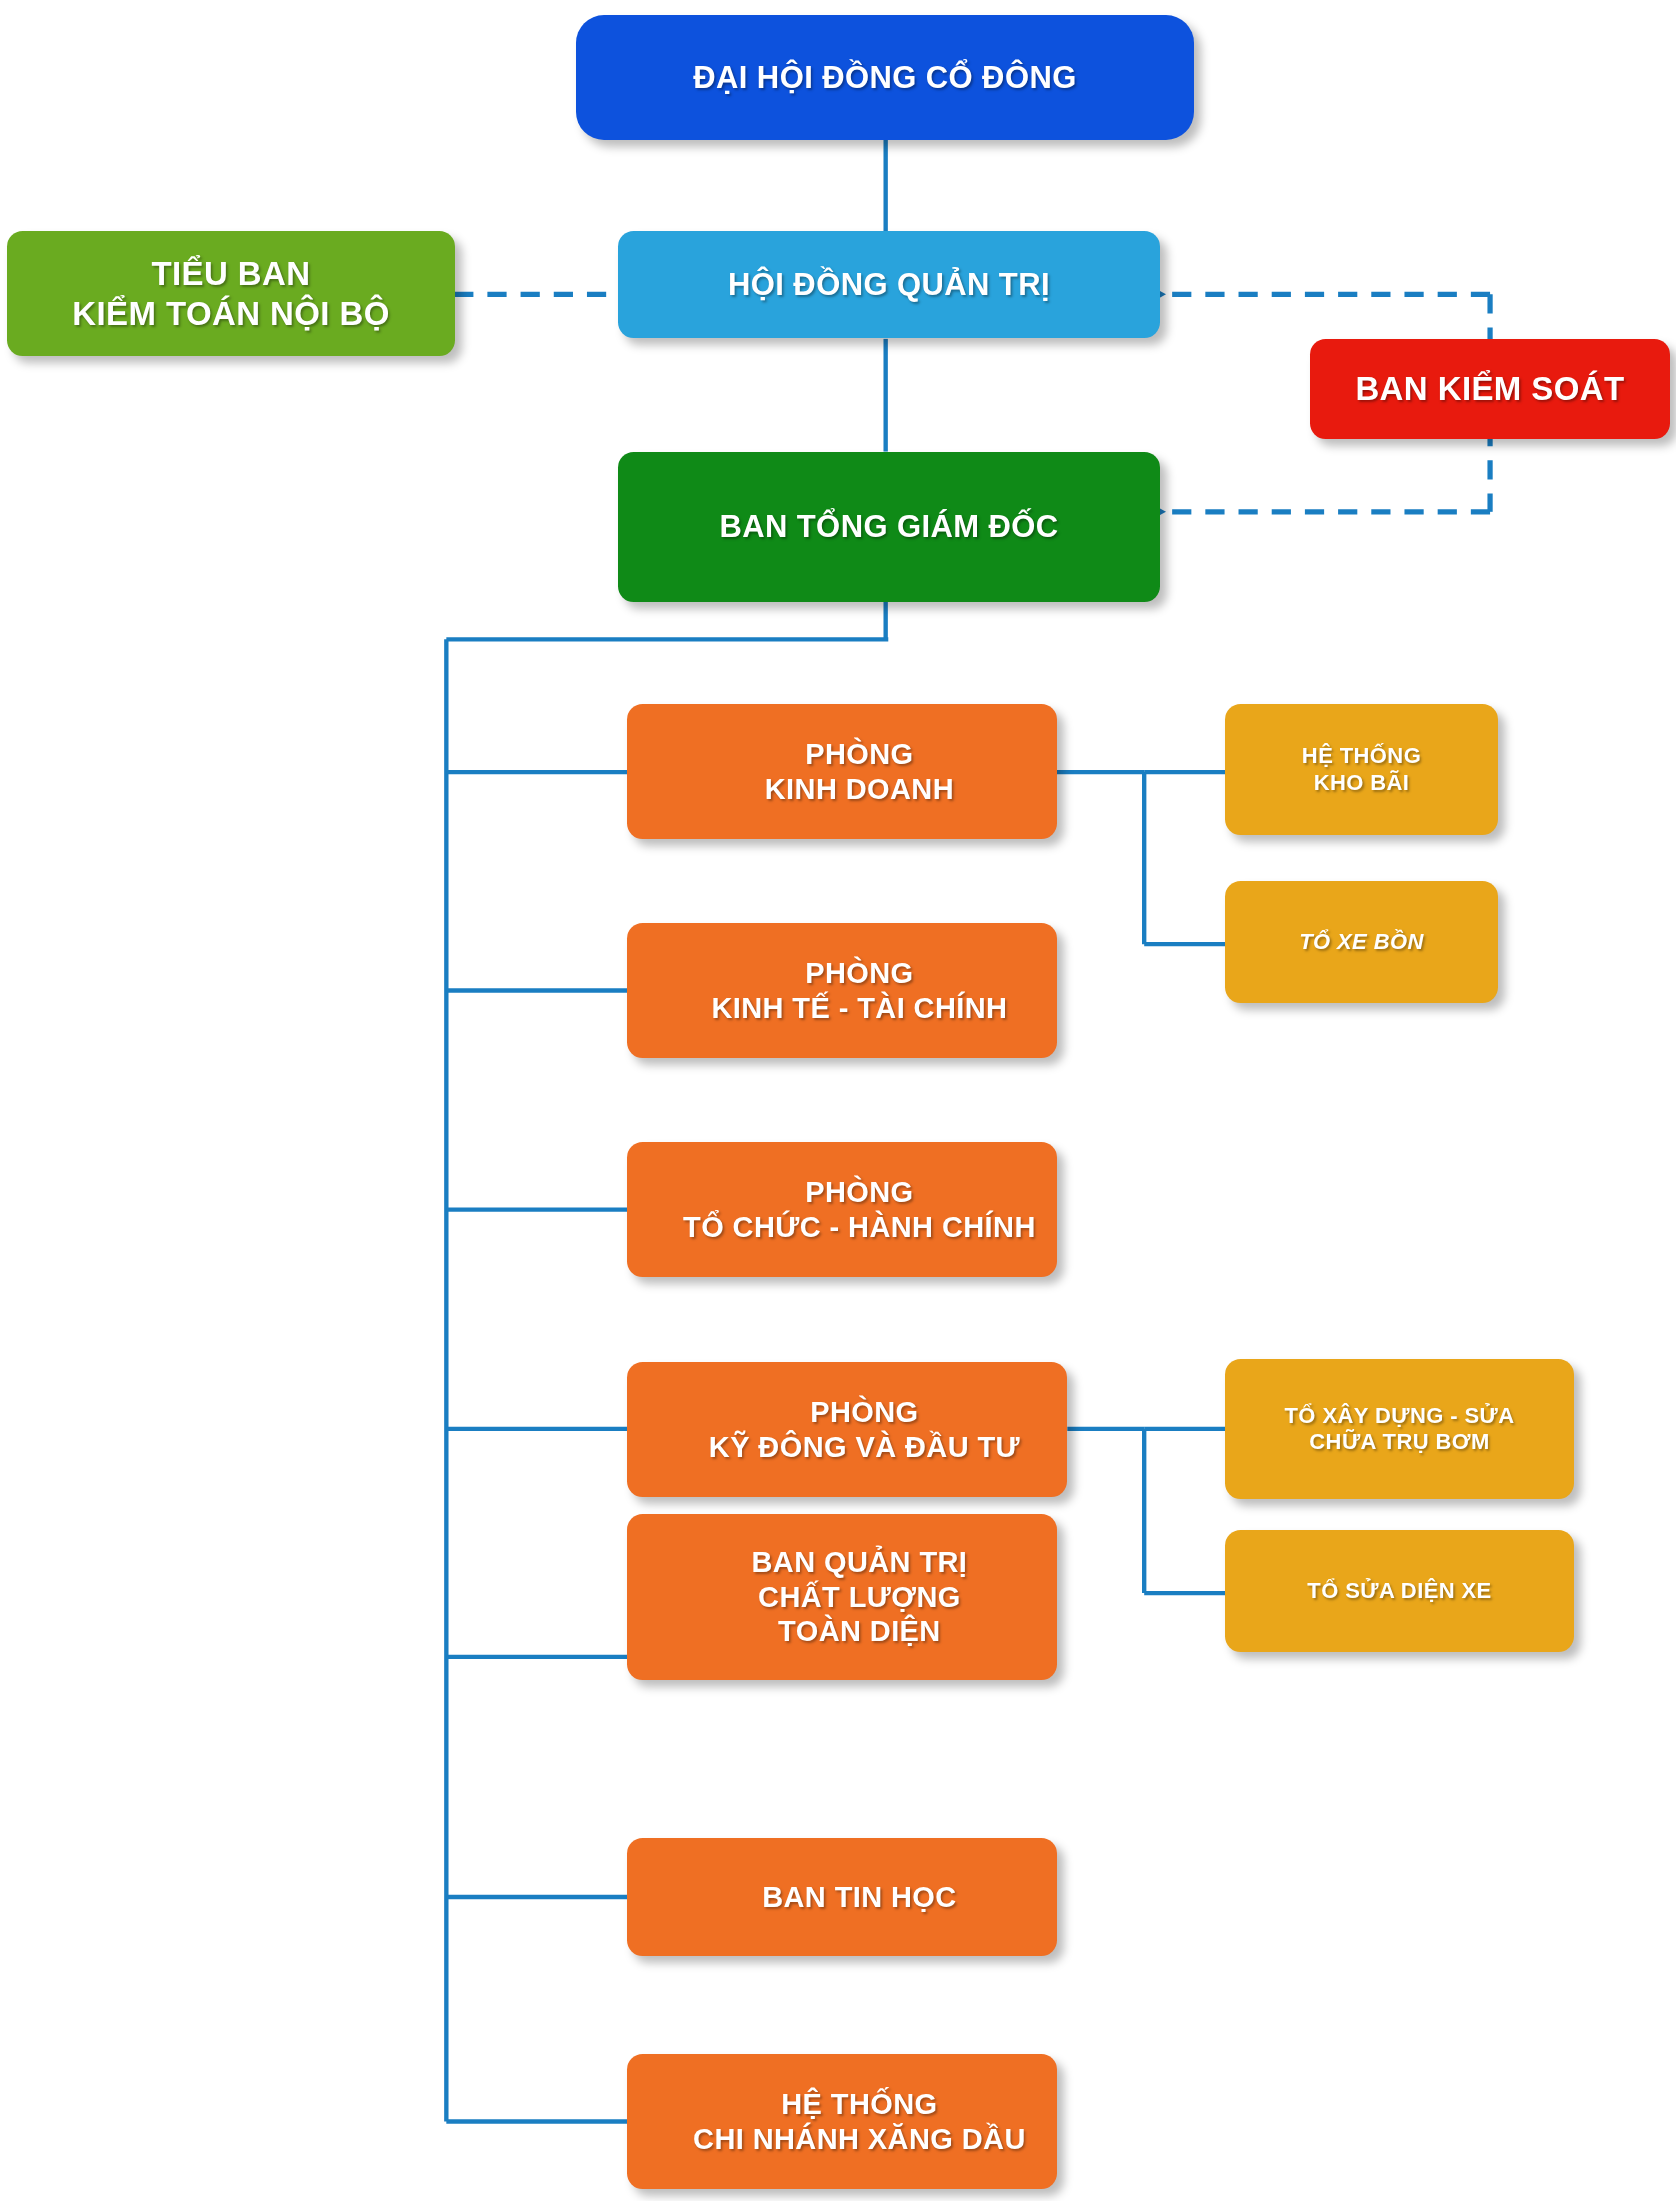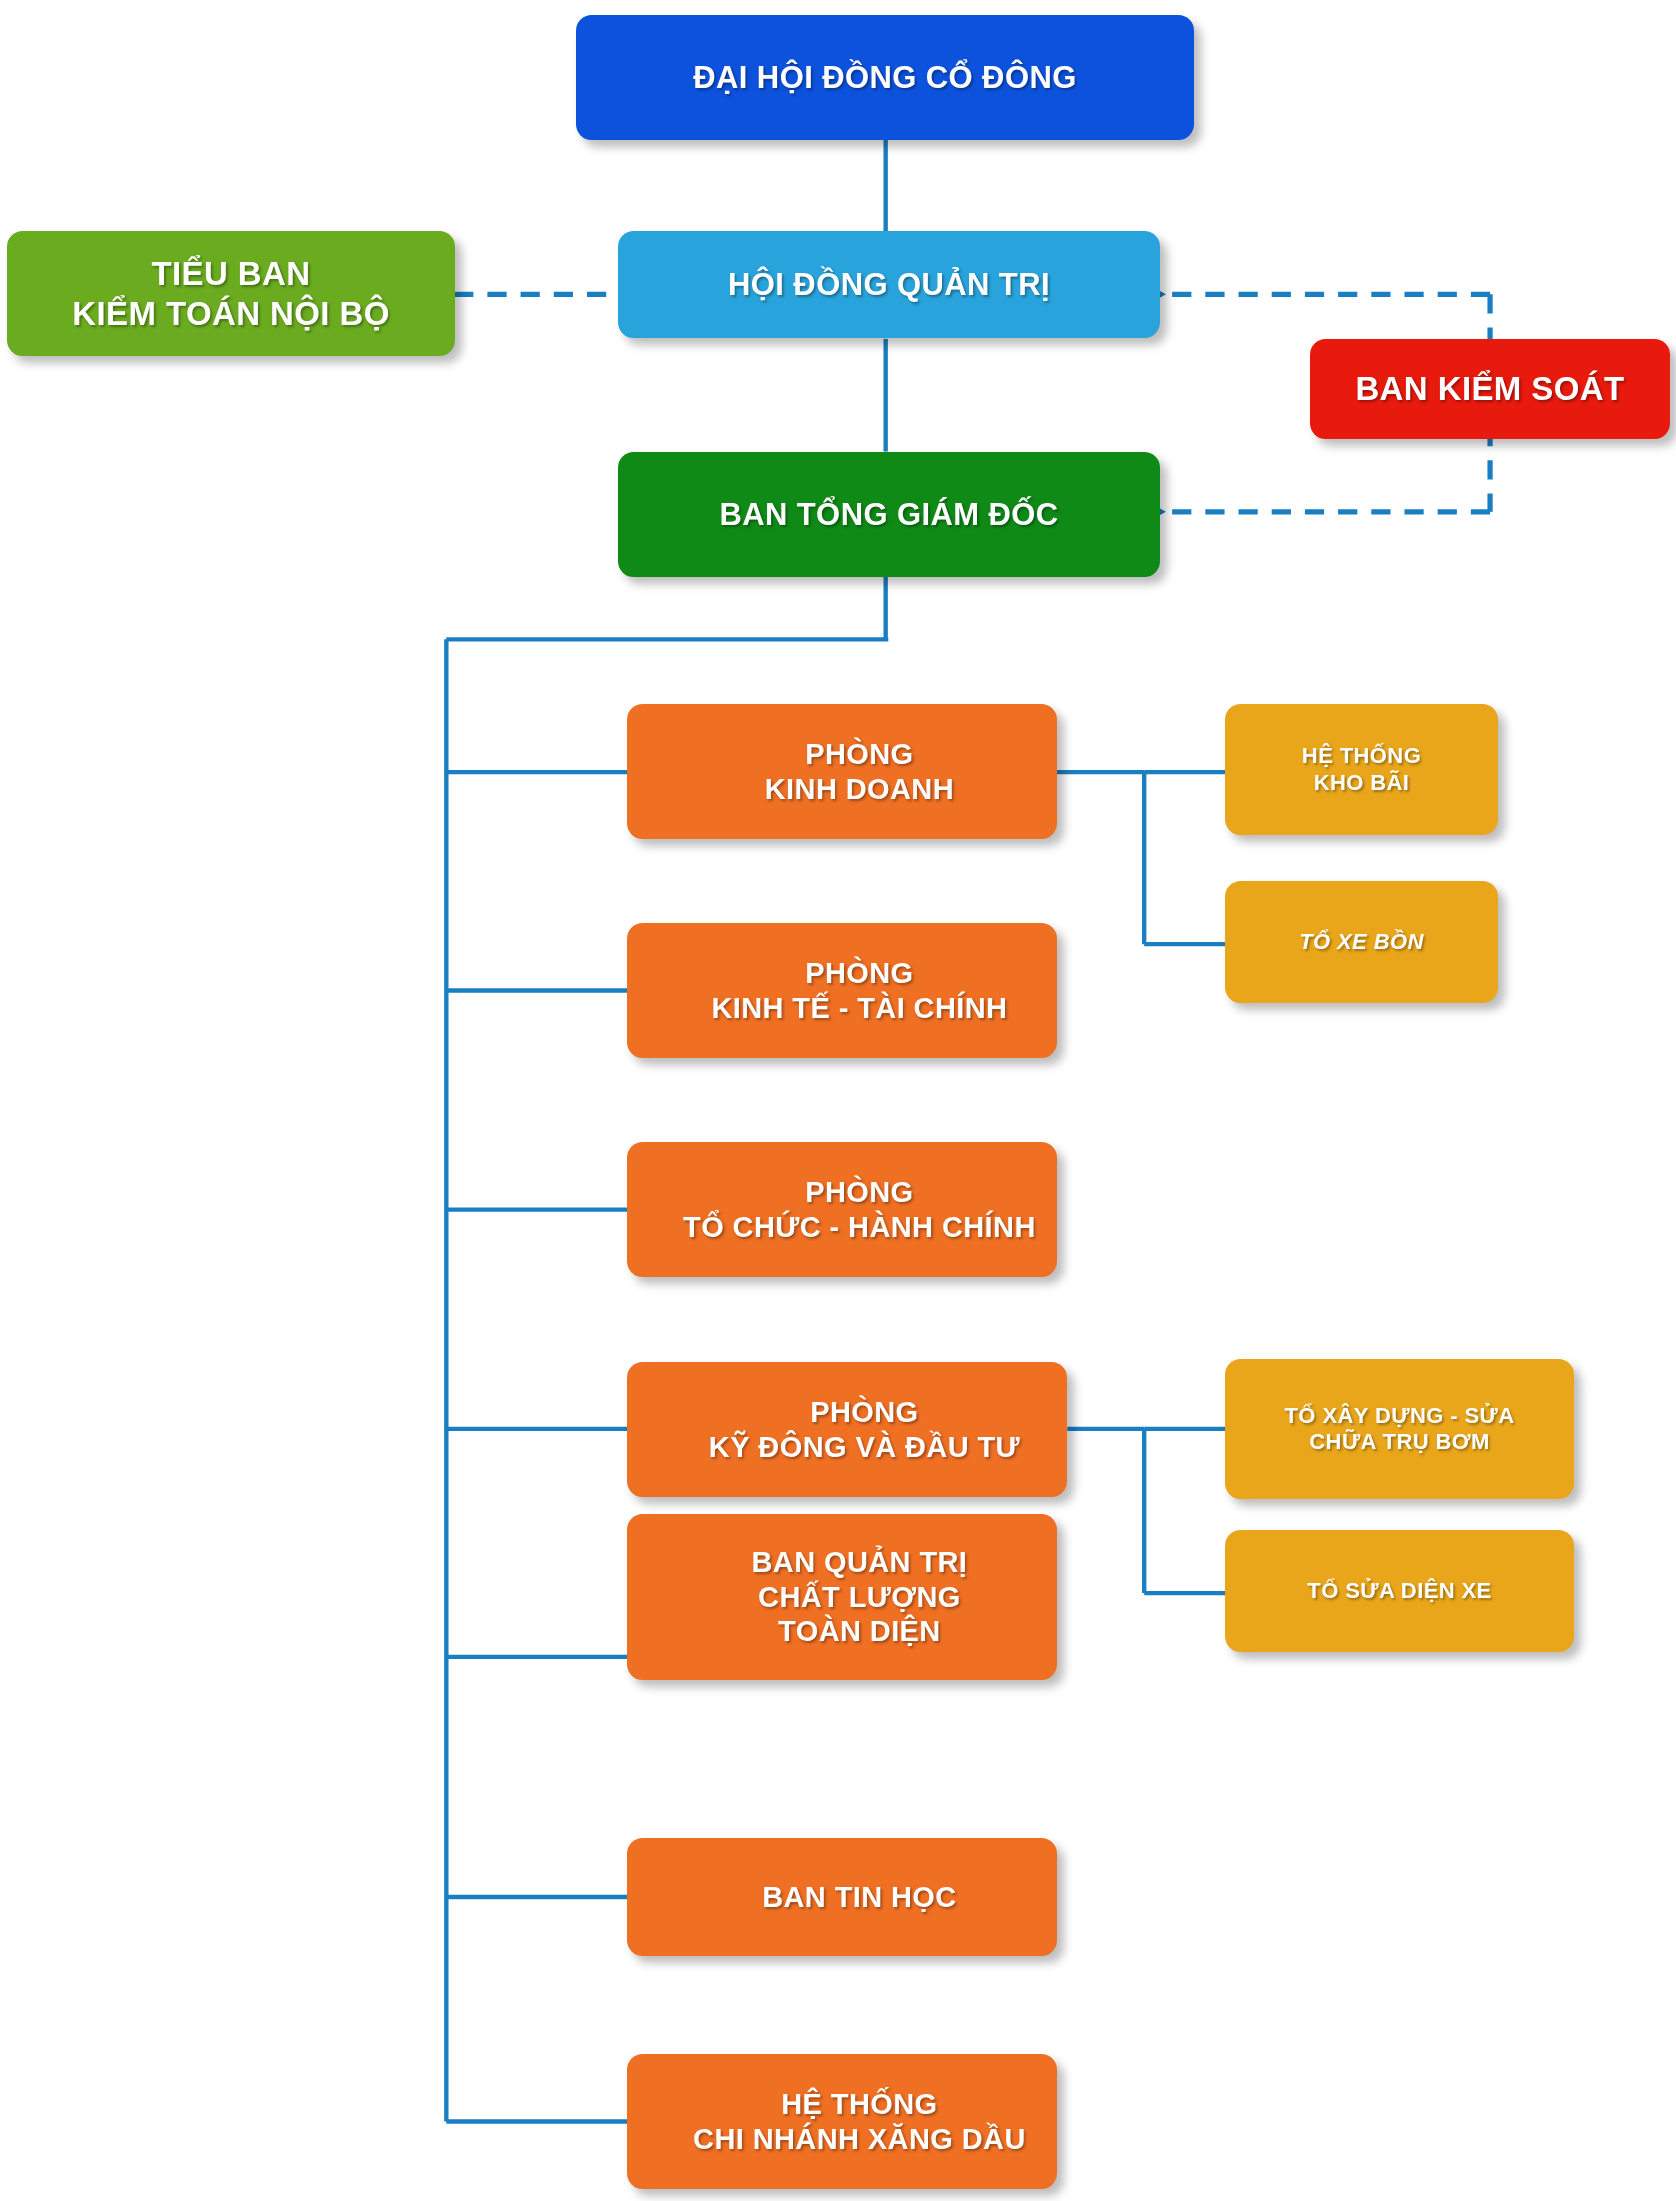--- a/index.html
+++ b/index.html
@@ -35,21 +35,21 @@
     letter-spacing:0.4px;
     line-height:1.20;
     padding:5.2px 12.2px;
     box-shadow:6.1px 7px 9.6px rgba(0,0,0,0.26);
     text-shadow:1.7px 1.7px 2.6px rgba(0,0,0,0.34);
     z-index:5;
   }
   .node .lbl{display:block;width:100%;}
   .node .lbl span{display:block;white-space:nowrap;}
 
-  .n-blue    {background:#0d52dd;}
+  .n-blue    {background:#0d52dd;border-radius:28px;}
   .n-lblue   {background:#29a3dc;}
   .n-green   {background:#6aab20;}
   .n-dgreen  {background:#0f8a17;}
   .n-red     {background:#e81a0e;}
   .n-orange  {background:#ef6f23;}
   .n-amber   {background:#e9a61a;}
 
   .fs-lg {font-size:31px;}
   .fs-md {font-size:33px;}
   .fs-sm {font-size:29px;padding-left:47px;}
@@ -125,21 +125,21 @@
       <span>HỘI ĐỒNG QUẢN TRỊ</span>
     </span>
   </div>
 
   <div class="node n-red fs-md" style="left:1310px;top:339px;width:360px;height:100px;">
     <span class="lbl">
       <span>BAN KIỂM SOÁT</span>
     </span>
   </div>
 
-  <div class="node n-dgreen fs-lg" style="left:618px;top:452px;width:542px;height:125px;">
+  <div class="node n-dgreen fs-lg" style="left:618px;top:452px;width:542px;height:150px;">
     <span class="lbl">
       <span>BAN TỔNG GIÁM ĐỐC</span>
     </span>
   </div>
 
   <div class="node n-orange fs-sm" style="left:627px;top:704px;width:430px;height:135px;">
     <span class="lbl">
       <span>PHÒNG</span>
       <span>KINH DOANH</span>
     </span>

